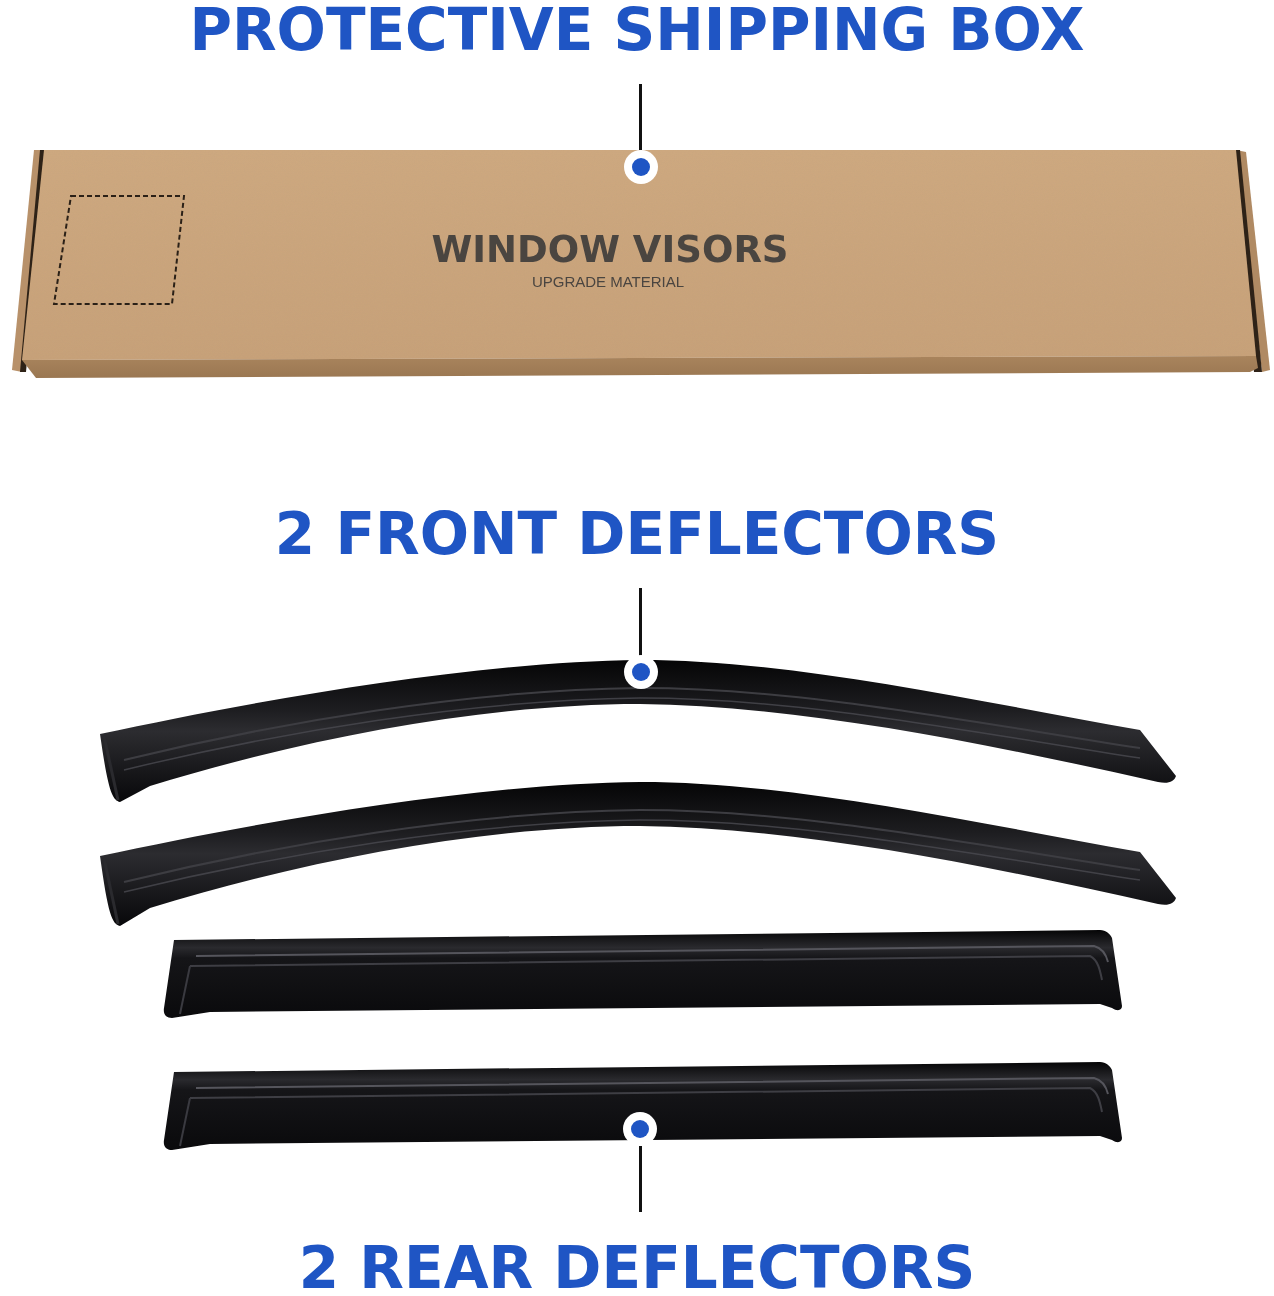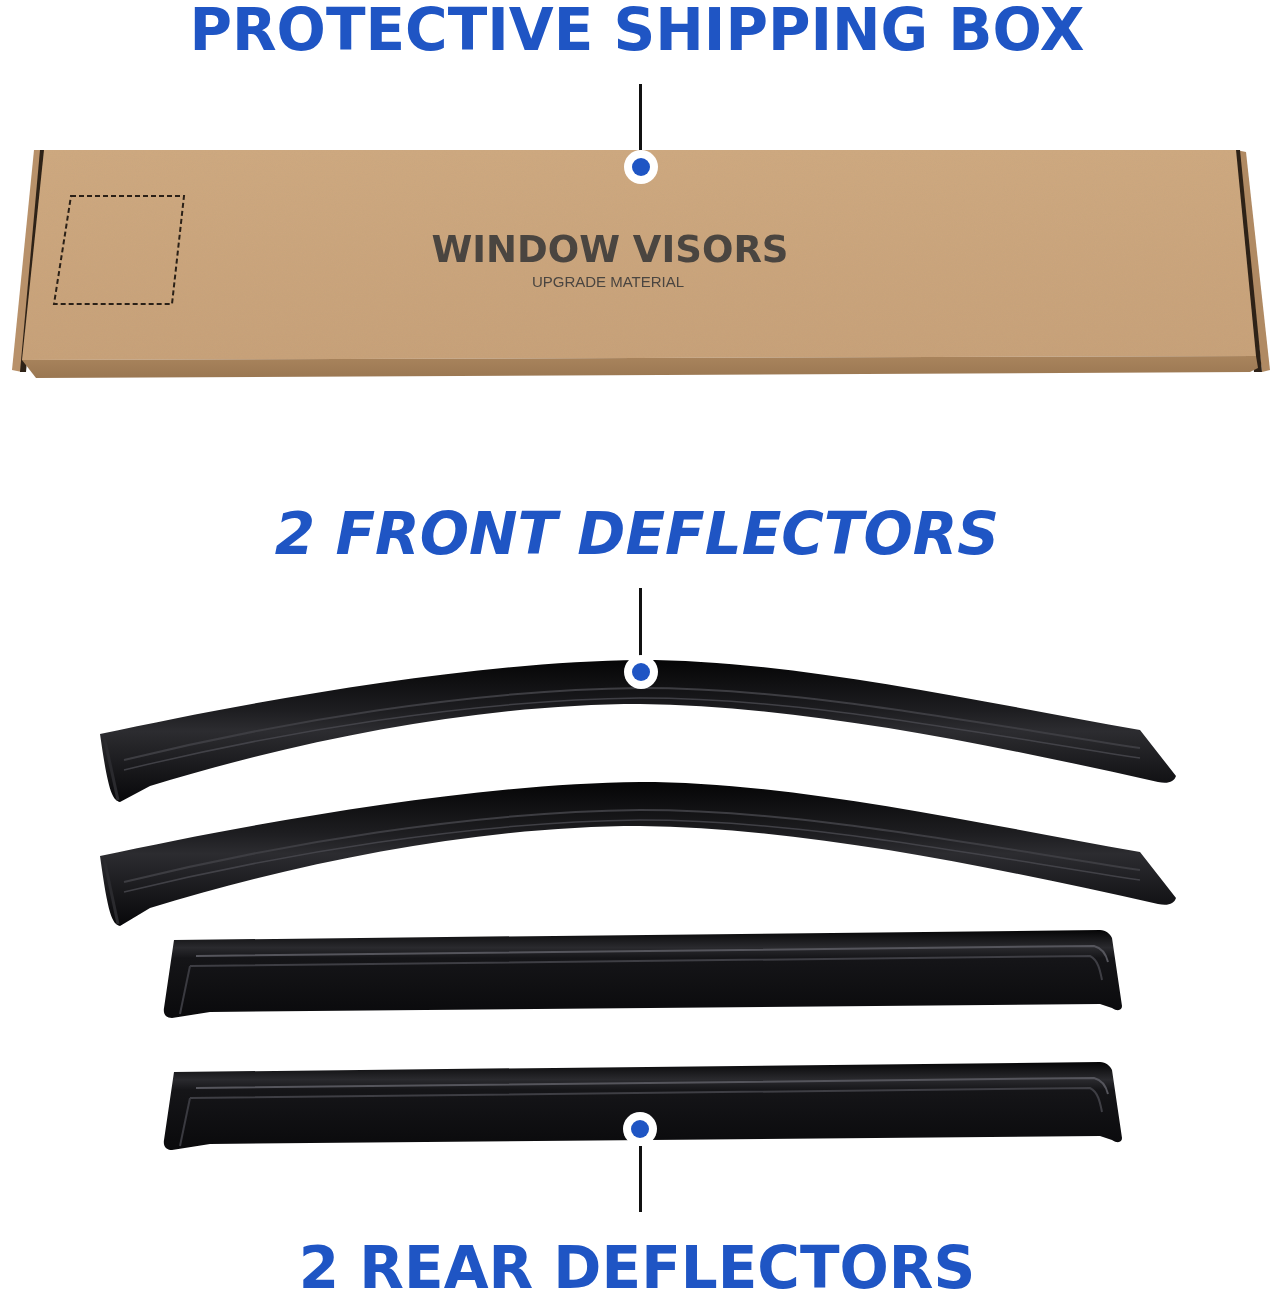--- a/index.html
+++ b/index.html
@@ -20,21 +20,21 @@
       width: 1274px;
       text-align: center;
       color: #1f55c4;
       font-family: "DejaVu Sans", sans-serif;
       font-weight: bold;
       letter-spacing: 0px;
       white-space: nowrap;
       margin: 0;
     }
     #h-box   { top: -2px;  font-size: 58px; line-height: 64px; transform: scaleX(1.0); }
-    #h-front { top: 502px; font-size: 58px; line-height: 64px; font-style: italic; }
+    #h-front { top: 502px; font-size: 58px; line-height: 64px; }
     #h-rear  { top: 1236px; font-size: 58px; line-height: 64px; }
 
     .stem {
       position: absolute;
       width: 3px;
       background: #111111;
     }
     .pin {
       position: absolute;
       width: 34px;

